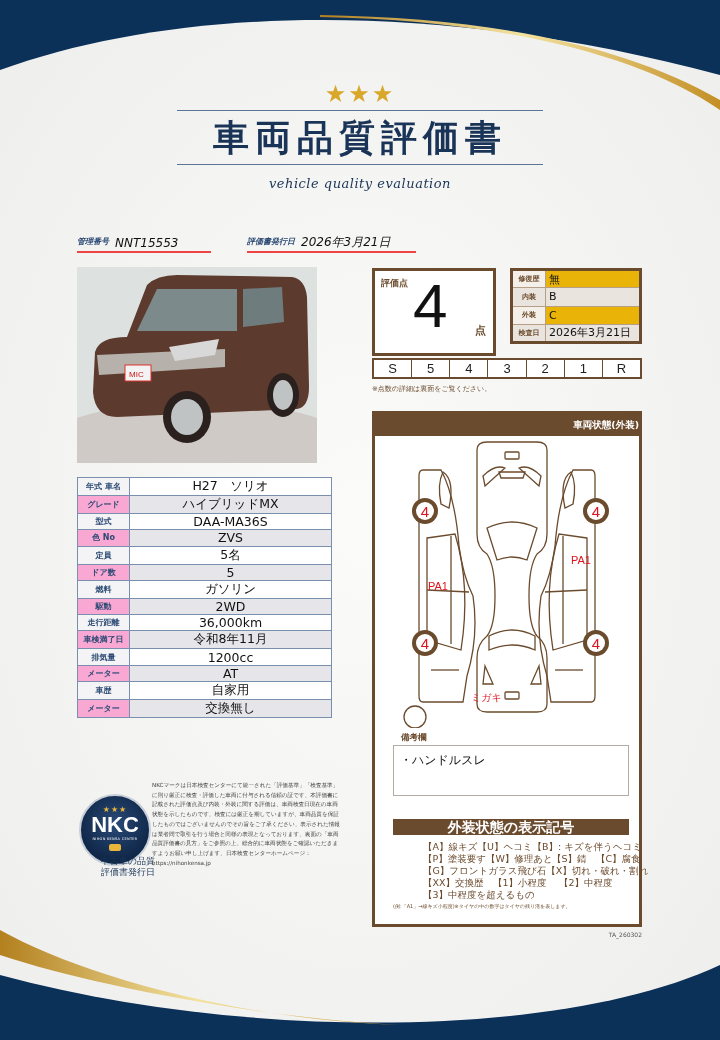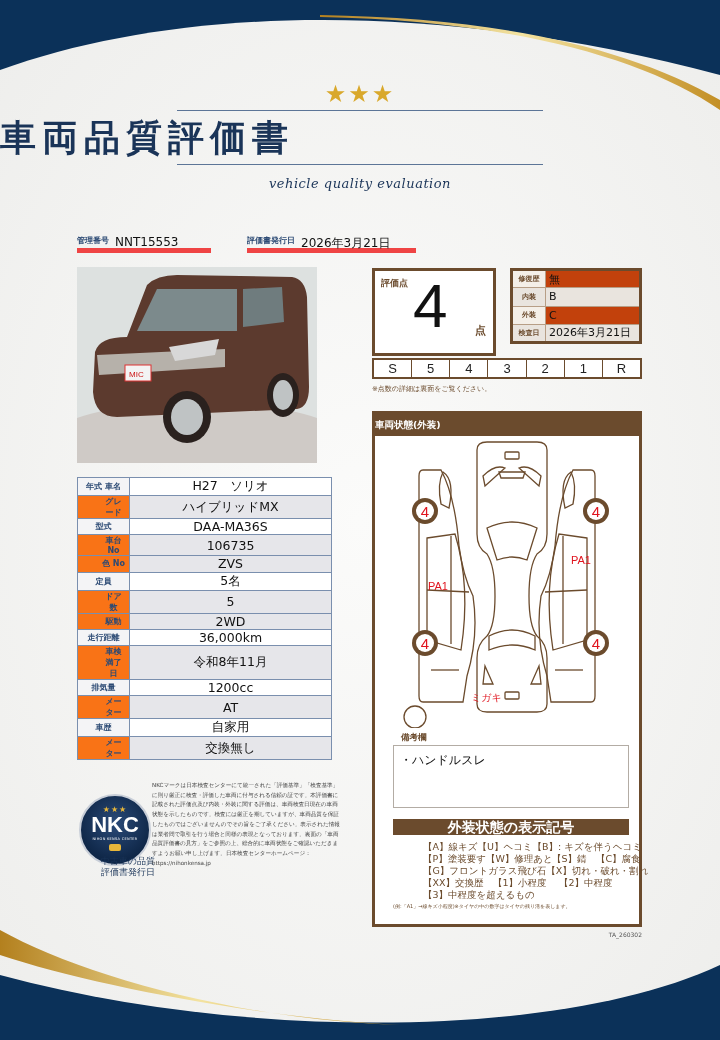--- a/index.html
+++ b/index.html
@@ -16,45 +16,45 @@
   .bg-svg { position: absolute; left: 0; top: 0; }
   .abs { position: absolute; }
 
   
   .stars {
     left: 0; width: 720px; top: 80px; text-align: center;
     color: #d9a82b; font-size: 24px; letter-spacing: 2px;
   }
   .title-rule { left: 177px; width: 366px; height: 1px; background: #5c7597; }
   .title {
-    left: 0; width: 720px; top: 114px; 
+    left: 0; width: 720px; top: 114px; text-align: center;
     font-family: "DejaVu Serif", "Liberation Serif", serif;
     font-weight: bold; font-size: 36px; color: #1a3458; letter-spacing: 6px;
   }
   .subtitle {
     left: 0; width: 720px; top: 176px; text-align: center;
     font-family: "DejaVu Serif", "Liberation Serif", serif;
     font-style: italic; font-size: 13px; color: #1a3458; letter-spacing: 0.5px;
   }
 
   
-  .meta { top: 235px; height: 18px; border-bottom: 5px solid #ef4444; display: flex; align-items: flex-start; }
+  .meta { top: 235px; height: 18px; border-bottom: 2px solid #ef4444; display: flex; align-items: center; font-style: italic; }
   .meta .lbl { font-size: 8px; color: #2c4a74; font-weight: bold; margin-right: 6px; padding-bottom: 3px; }
   .meta .val { font-size: 12px; color: #111; padding-bottom: 1px; }
 
   
   .photo { left: 77px; top: 267px; width: 240px; height: 196px; overflow: hidden; background: #dfe3e3; }
 
   
   .spec { left: 77px; top: 477px; width: 255px; border: 1px solid #7a8fae; border-collapse: collapse; text-align: center; }
   .spec td { border: 1px solid #7a8fae; height: 16.3px; padding: 0 4px; }
   .spec td.k { width: 52px; font-size: 8px; font-weight: bold; color: #2c4a74; background: #f4f4f6; }
   .spec td.v { font-size: 12.5px; color: #111; background: #fff; }
   .spec tr.alt td.v { background: #e6e6ea; }
-  .spec tr.alt td.k { background: #f97316; padding-left: 24px; }
+  .spec tr.alt td.k { background: #f9a8d4; }
   .spec tr.tall td { height: 38px; }
 
   
   .nkc-badge {
     left: 79px; top: 794px; width: 72px; height: 72px; border-radius: 50%;
     background: radial-gradient(circle at 50% 40%, #2a4a78, #0f2748 70%);
     border: 2px solid #c8ced8; text-align: center; color: #fff;
   }
   .nkc-stars { font-size: 8px; color: #e7b63a; margin-top: 9px; letter-spacing: 1px; }
   .nkc-text { font-family: "Liberation Sans", sans-serif; font-weight: bold; font-size: 22px; line-height: 22px; }
@@ -62,37 +62,37 @@
   .nkc-car { width: 12px; height: 7px; background: #e7b63a; border-radius: 2px; margin: 3px auto 0; }
   .nkc-caption { left: 75px; top: 856px; width: 80px; text-align: right; font-size: 9px; font-weight: normal; color: #1a3458; line-height: 11px; }
   .nkc-desc { left: 152px; top: 781px; width: 188px; font-size: 5.6px; line-height: 9.7px; color: #444; }
 
   
   .score-box { left: 372px; top: 268px; width: 124px; height: 88px; border: 3px solid #6b4b2d; background: #fff; }
   .score-lbl { left: 6px; top: 6px; font-size: 9px; font-weight: bold; color: #6b4b2d; }
   .score-num { left: 38px; top: 0px; font-family: "Liberation Sans", sans-serif; font-size: 62px; line-height: 70px; color: #111; }
   .score-unit { left: 100px; top: 52px; font-size: 11px; font-weight: bold; color: #6b4b2d; }
 
-  .cond { left: 510px; top: 268px; width: 132px; height: 76px; border: 3px solid #6b4b2d; border-collapse: collapse; background: #c2410c; }
+  .cond { left: 510px; top: 268px; width: 132px; height: 76px; border: 3px solid #6b4b2d; border-collapse: collapse; background: #eab308; }
   .cond td { border: 1px solid #b79e86; height: 17.5px; }
   .cond td.k { width: 34px; font-size: 7px; font-weight: bold; color: #6b4b2d; text-align: center; background: #f4efe8; }
   .cond td.v { font-size: 11px; padding-left: 3px; color: #111; }
   .cond tr.alt td { background: #e9e4de; }
 
   .grade-strip { left: 372px; top: 358px; width: 270px; height: 21px; border: 2px solid #6b4b2d; display: flex; background: #fff; }
   .grade-strip span { flex: 1; text-align: center; font-size: 13px; line-height: 17px; color: #222; border-right: 1px solid #6b4b2d; font-family: "Liberation Sans", sans-serif; }
   .grade-strip span:last-child { border-right: none; }
   .grade-note { left: 372px; top: 384px; font-size: 7px; color: #6b4b2d; }
 
   
   .ext { left: 372px; top: 411px; width: 270px; height: 516px; border: 3px solid #6b4b2d; background: #fff; }
-  .ext-head { height: 22px; background: #6b4b2d; color: #fff; font-size: 9.5px; font-weight: bold; text-align: left; line-height: 22px; }
+  .ext-head { height: 22px; background: #6b4b2d; color: #fff; font-size: 9.5px; font-weight: bold; text-align: right; line-height: 22px; }
   .diagram { position: absolute; left: 0; top: 22px; }
   .remarks-lbl { left: 18px; top: 318px; font-size: 8.5px; font-weight: bold; color: #6b4b2d; margin-left: 8px; }
-  .remarks-box { left: 18px; top: 331px; width: 236px; height: 63px; border: 1px solid #b3aca4; background: #fff; padding: 6px 6px; font-size: 12px; color: #111; }
+  .remarks-box { left: 18px; top: 331px; width: 236px; height: 51px; border: 1px solid #b3aca4; background: #fff; padding: 6px 6px; font-size: 12px; color: #111; }
   .legend-head { left: 18px; top: 405px; width: 236px; height: 16px; background: #6b4b2d; color: #fff; font-size: 14px; font-weight: bold; text-align: center; line-height: 16px; }
   .legend { left: 18px; top: 427px; width: 236px; font-size: 9.5px; line-height: 12px; color: #6b4b2d; }
   .legend .row { display: flex; white-space: nowrap; margin-left: 30px; }
   .legend .note { font-size: 5px; line-height: 10px; color: #6b4b2d; }
   .code { right: 78px; top: 931px; font-size: 6px; color: #555; }
 </style>
 </head>
 <body>
 
 <div class="paper">
@@ -156,34 +156,34 @@
         </tr>
       <tr class="alt">
           <td class="k">グレード</td>
           <td class="v">ハイブリッドMX</td>
         </tr>
       <tr>
           <td class="k">型式</td>
           <td class="v">DAA-MA36S</td>
         </tr>
       <tr class="alt">
-          <td class="k">車台 No</td>
-          <td class="v">106735</td>
-        </tr>
-      <tr class="alt">
           <td class="k">色 No</td>
           <td class="v">ZVS</td>
         </tr>
       <tr>
           <td class="k">定員</td>
           <td class="v">5名</td>
         </tr>
       <tr class="alt">
           <td class="k">ドア数</td>
           <td class="v">5</td>
+        </tr>
+      <tr>
+          <td class="k">燃料</td>
+          <td class="v">ガソリン</td>
         </tr>
       <tr class="alt">
           <td class="k">駆動</td>
           <td class="v">2WD</td>
         </tr>
       <tr>
           <td class="k">走行距離</td>
           <td class="v">36,000km</td>
         </tr>
       <tr class="alt">

